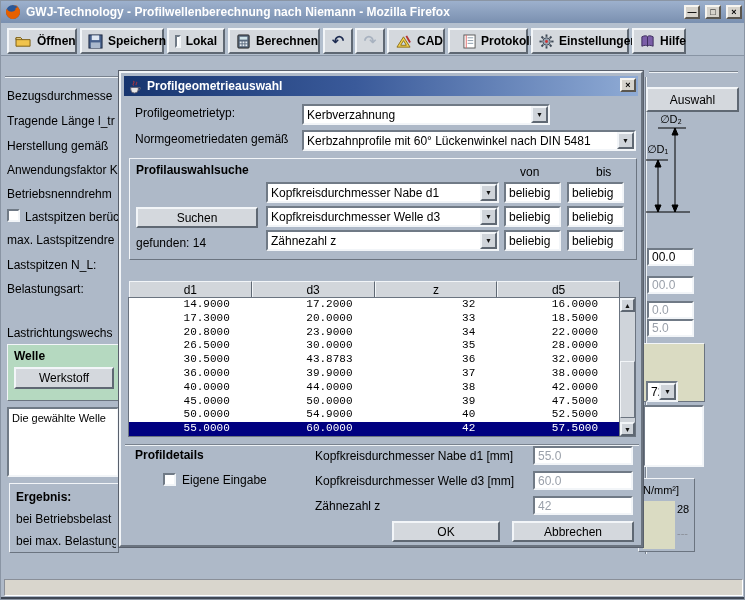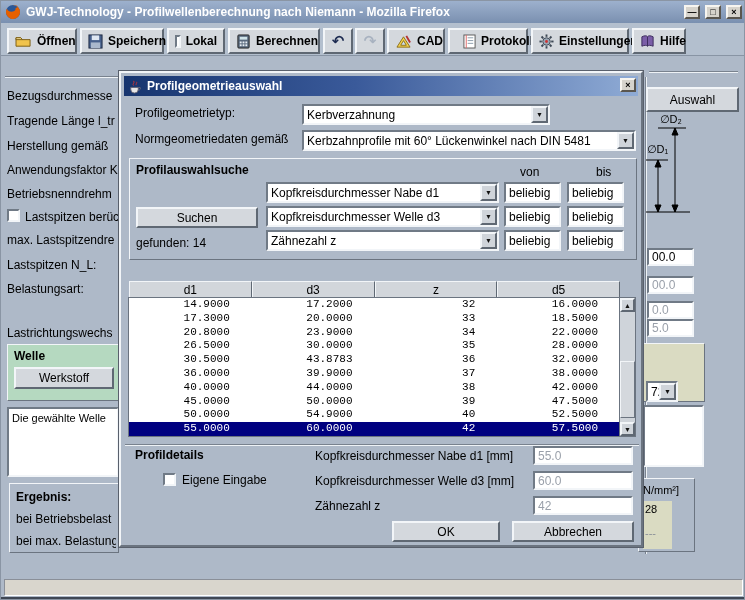--- a/index.html
+++ b/index.html
@@ -33,21 +33,21 @@
   .dlg-title{background:linear-gradient(90deg,#17356f 0%,#3a5a9a 45%,#8fabd5 100%);display:flex;align-items:center;gap:5px;padding:0 3px;}
   .dlg-title .t{color:#fff;font-weight:bold;font-size:12px;white-space:nowrap;}
   .th{flex:1;background:#d2d6db;border:1px solid;border-color:#f2f5f8 #5f6873 #5f6873 #f2f5f8;
     font-size:12px;display:flex;align-items:center;justify-content:center;}
   .trow{display:flex;height:13.8px;line-height:13.8px;}
   .trow.sel{background:#000080;color:#fff;}
   .tcell{flex:1;text-align:right;padding-right:22px;font-family:"Liberation Mono","DejaVu Sans Mono",monospace;font-size:11px;}
   .sbtn{background:#cfd4da;border:2px solid;border-color:#f2f5f8 #5f6873 #5f6873 #f2f5f8;
     display:flex;align-items:center;justify-content:center;font-size:7px;color:#111;}
   .greenpanel{background:#b5d9c0;}
-  .beige{background:#dadbc2;}
+  .beige{background:#dadbc2;padding-left:32px;}
   .statusbar{background:#d9d6cd;border:1px solid;border-color:#8a8f98 #ffffff #ffffff #8a8f98;}
   svg{display:block;}
 </style>
 </head>
 <body>
 
 <div class="screen">
 
   <div class="abs titlebar-main" style="left:0;top:0;width:745px;height:22px;">
     <span style="width:16px;height:16px;">

